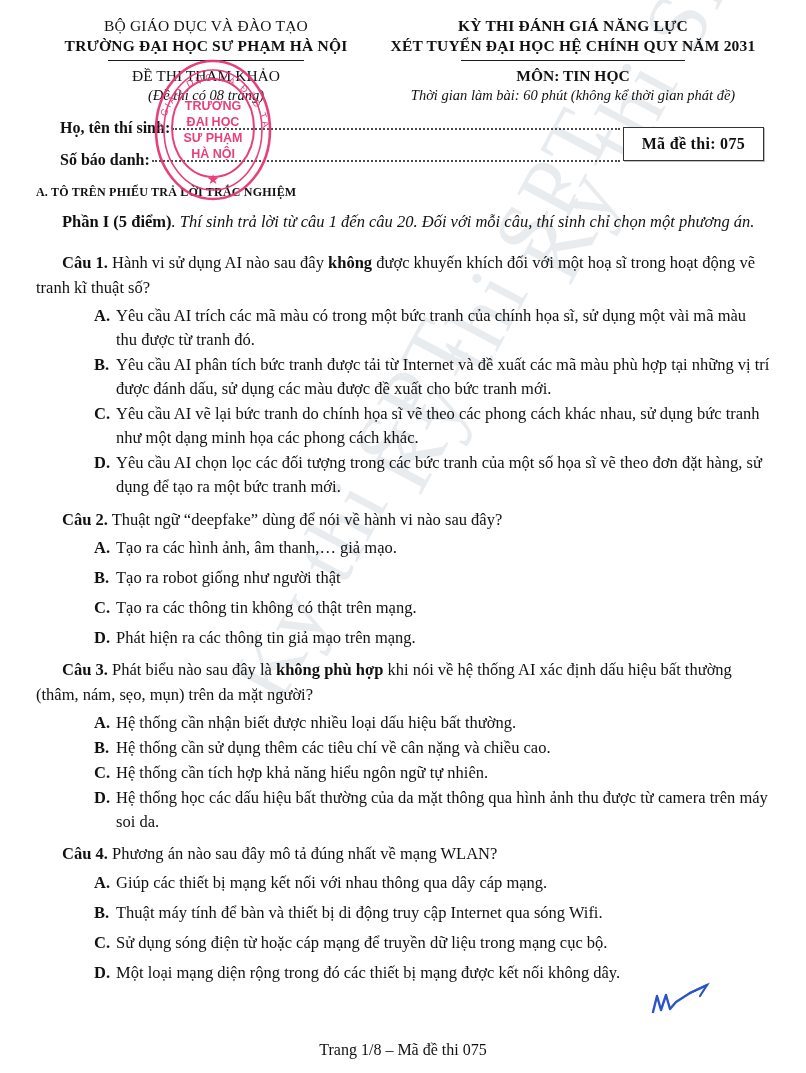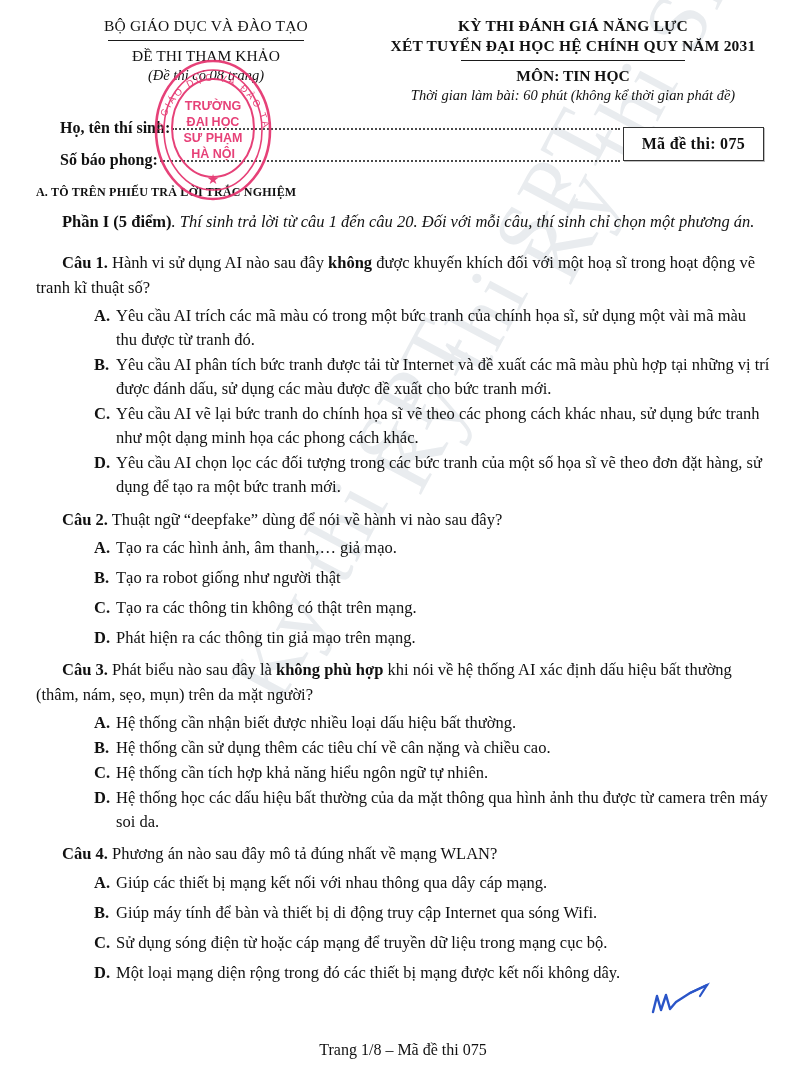--- a/index.html
+++ b/index.html
@@ -205,20 +205,21 @@
   <span class="wm-2">Kỳ thi SPT</span>
   <span class="wm-3">Kỳ thi SPT</span>
 </div>
 
 <div class="page">
 
   <div class="header">
 
     <div class="hdr-col hdr-left">
       <div class="hdr-line">BỘ GIÁO DỤC VÀ ĐÀO TẠO</div>
+      <div class="hdr-line bold">TRƯỜNG ĐẠI HỌC SƯ PHẠM HÀ NỘI</div>
       <div class="hdr-rule"></div>
       <div class="hdr-sub">ĐỀ THI THAM KHẢO</div>
       <div class="hdr-ital">(Đề thi có 08 trang)</div>
     </div>
 
     <div class="hdr-col hdr-right">
       <div class="hdr-line bold">KỲ THI ĐÁNH GIÁ NĂNG LỰC</div>
       <div class="hdr-line bold">XÉT TUYỂN ĐẠI HỌC HỆ CHÍNH QUY NĂM 2031</div>
       <div class="hdr-rule"></div>
       <div class="hdr-sub bold">MÔN: TIN HỌC</div>
@@ -245,21 +246,21 @@
       <text x="65" y="130" font-size="14" fill="#e5336e" text-anchor="middle">★</text>
     </svg>
   </div>
 
   <div class="info">
     <div class="info-row">
       <span class="info-label">Họ, tên thí sinh:</span>
       <span class="dots"></span>
     </div>
     <div class="info-row">
-      <span class="info-label">Số báo phong:</span>
+      <span class="info-label">Số báo danh:</span>
       <span class="dots"></span>
     </div>
     <div class="code-box">Mã đề thi: 075</div>
   </div>
 
   <div class="section-title">A. TÔ TRÊN PHIẾU TRẢ LỜI TRẮC NGHIỆM</div>
 
   <div class="part-intro">
     <b>Phần I (5 điểm)</b><i>. Thí sinh trả lời từ câu 1 đến câu 20. Đối với mỗi câu, thí sinh chỉ chọn một phương án.</i>
   </div>
@@ -330,21 +331,21 @@
       </div>
       <div class="question q-spaced">
         <div class="q-stem"><span class="q-num">Câu 4.</span><span> Phương án nào sau đây mô tả đúng nhất về mạng WLAN?</span></div>
         <div class="options">
           <div class="option">
             <span class="opt-letter">A.</span>
             <span class="opt-text">Giúp các thiết bị mạng kết nối với nhau thông qua dây cáp mạng.</span>
           </div>
           <div class="option">
             <span class="opt-letter">B.</span>
-            <span class="opt-text">Giúp máy tính để bàn và thiết bị di động truy cập Internet qua sóng Wifi.</span>
+            <span class="opt-text">Thuật máy tính để bàn và thiết bị di động truy cập Internet qua sóng Wifi.</span>
           </div>
           <div class="option">
             <span class="opt-letter">C.</span>
             <span class="opt-text">Sử dụng sóng điện từ hoặc cáp mạng để truyền dữ liệu trong mạng cục bộ.</span>
           </div>
           <div class="option">
             <span class="opt-letter">D.</span>
             <span class="opt-text">Một loại mạng diện rộng trong đó các thiết bị mạng được kết nối không dây.</span>
           </div>
         </div>

